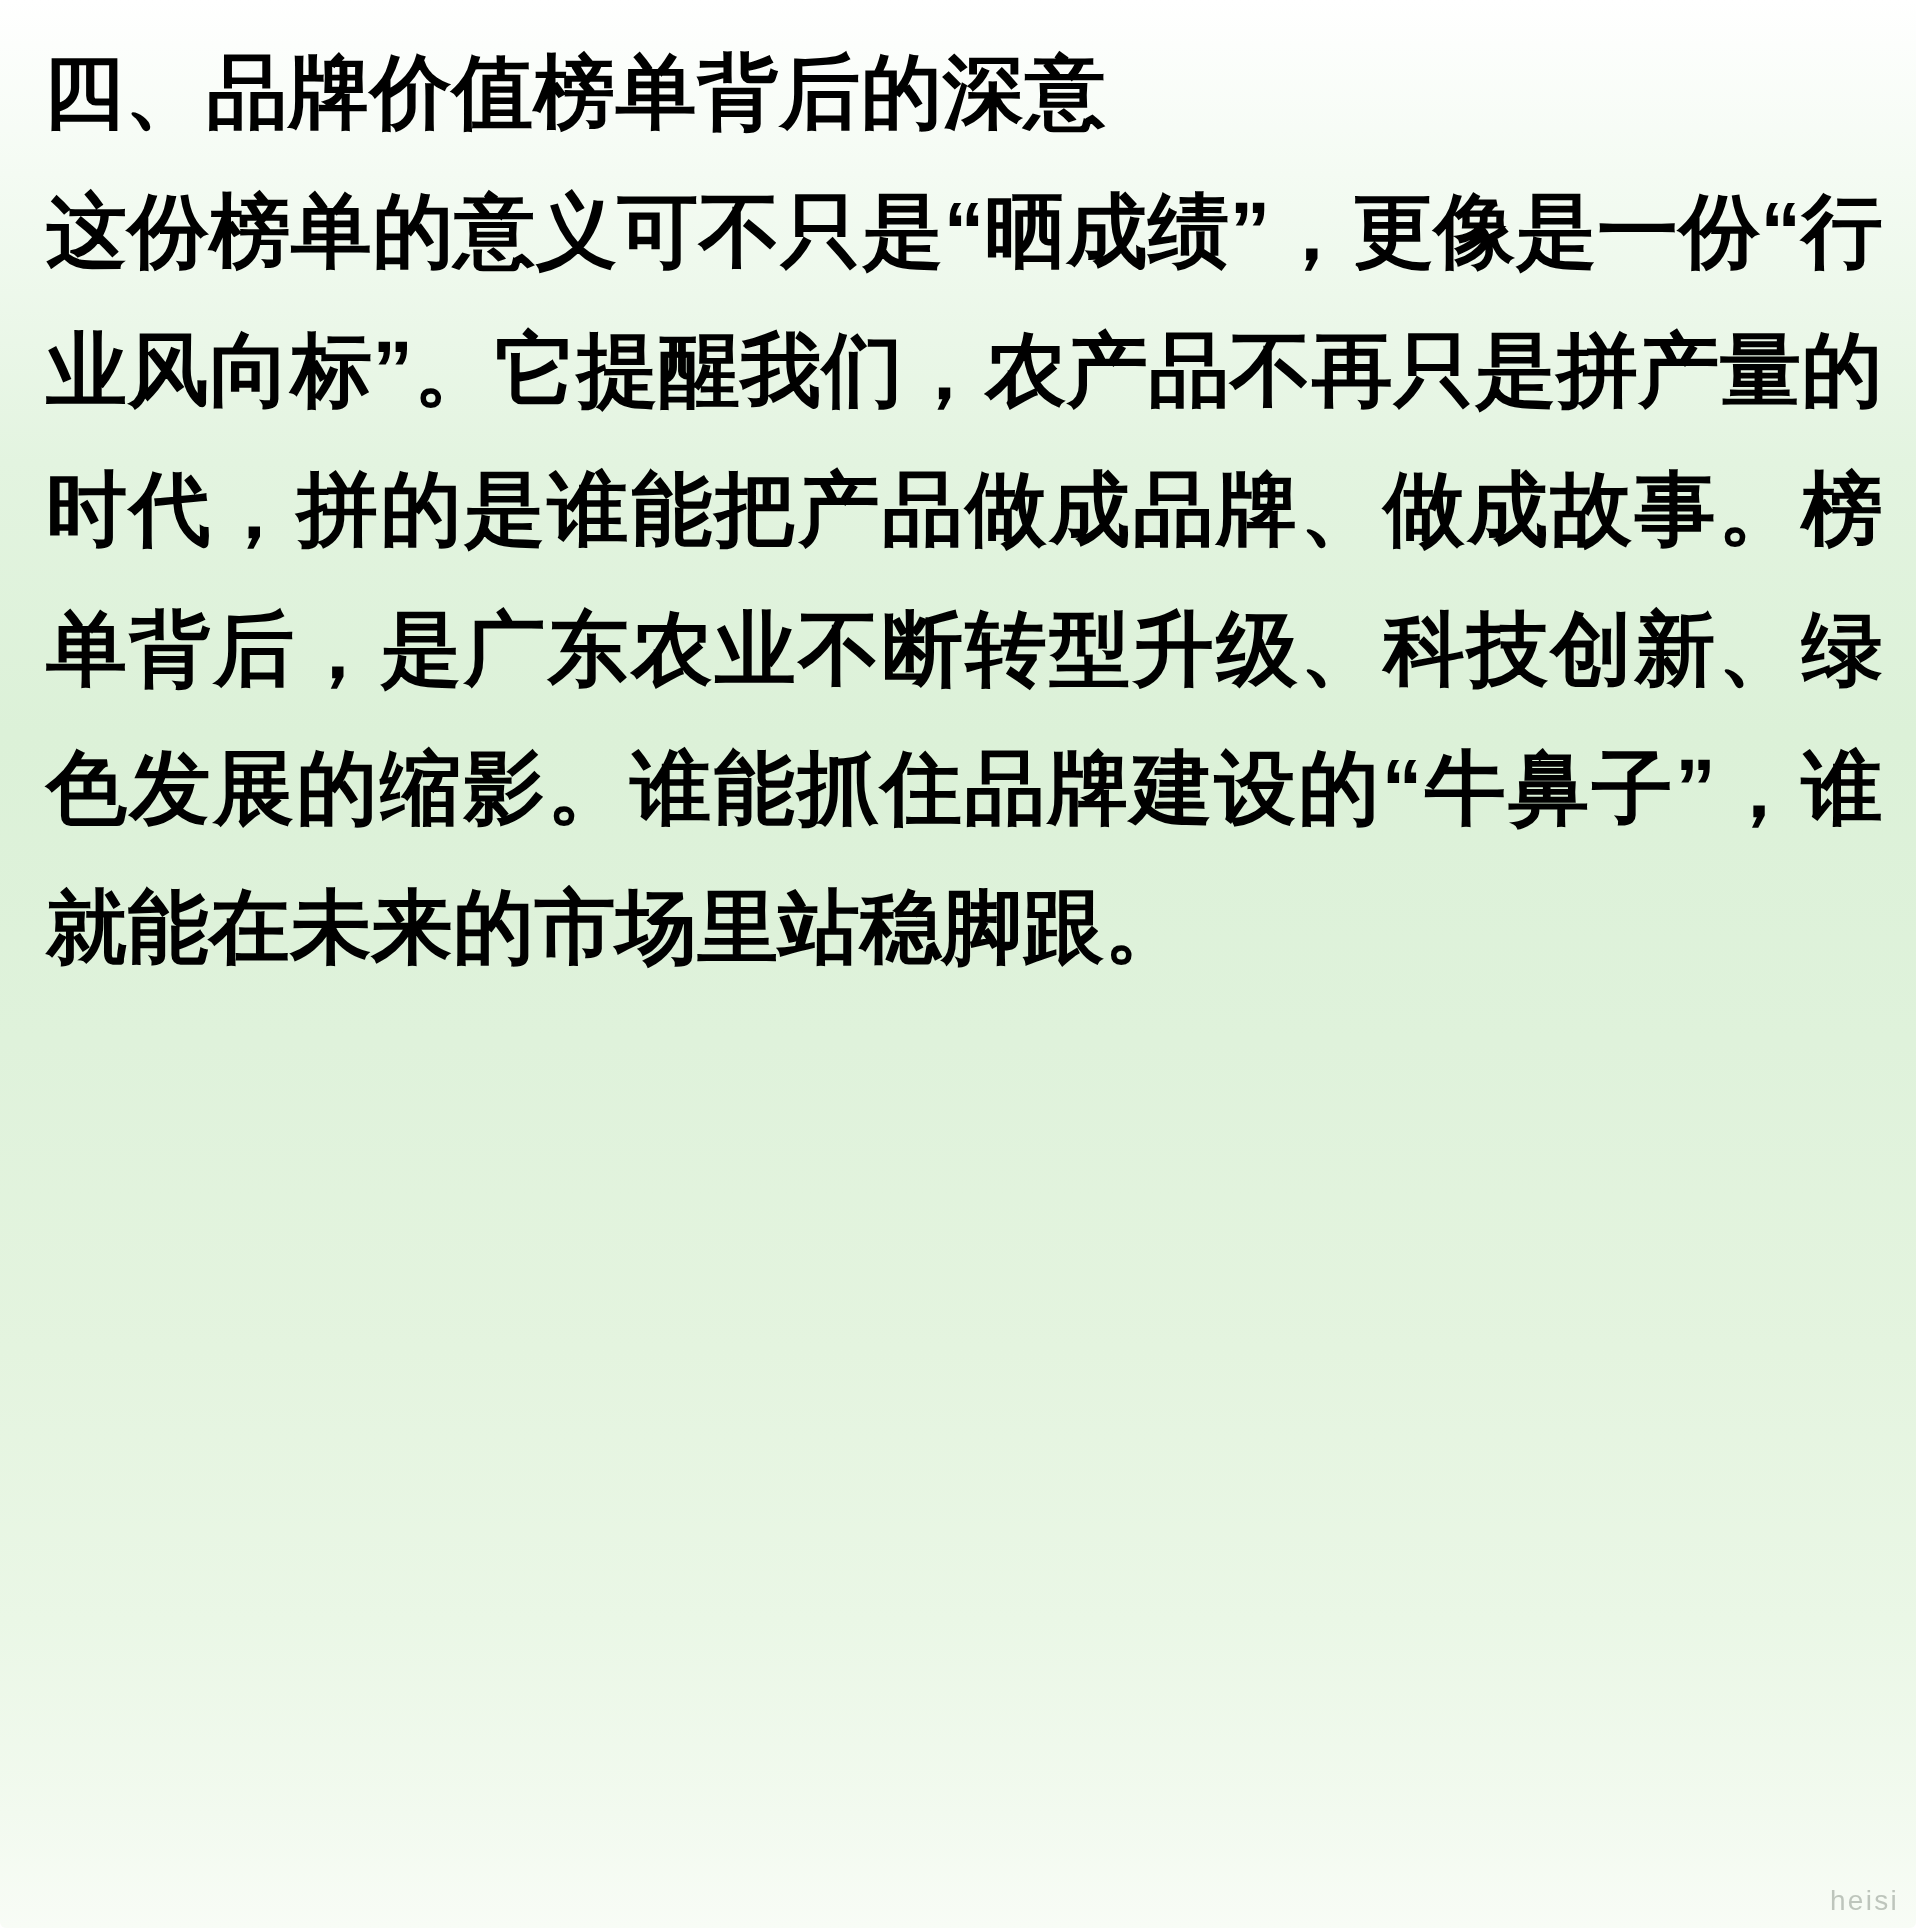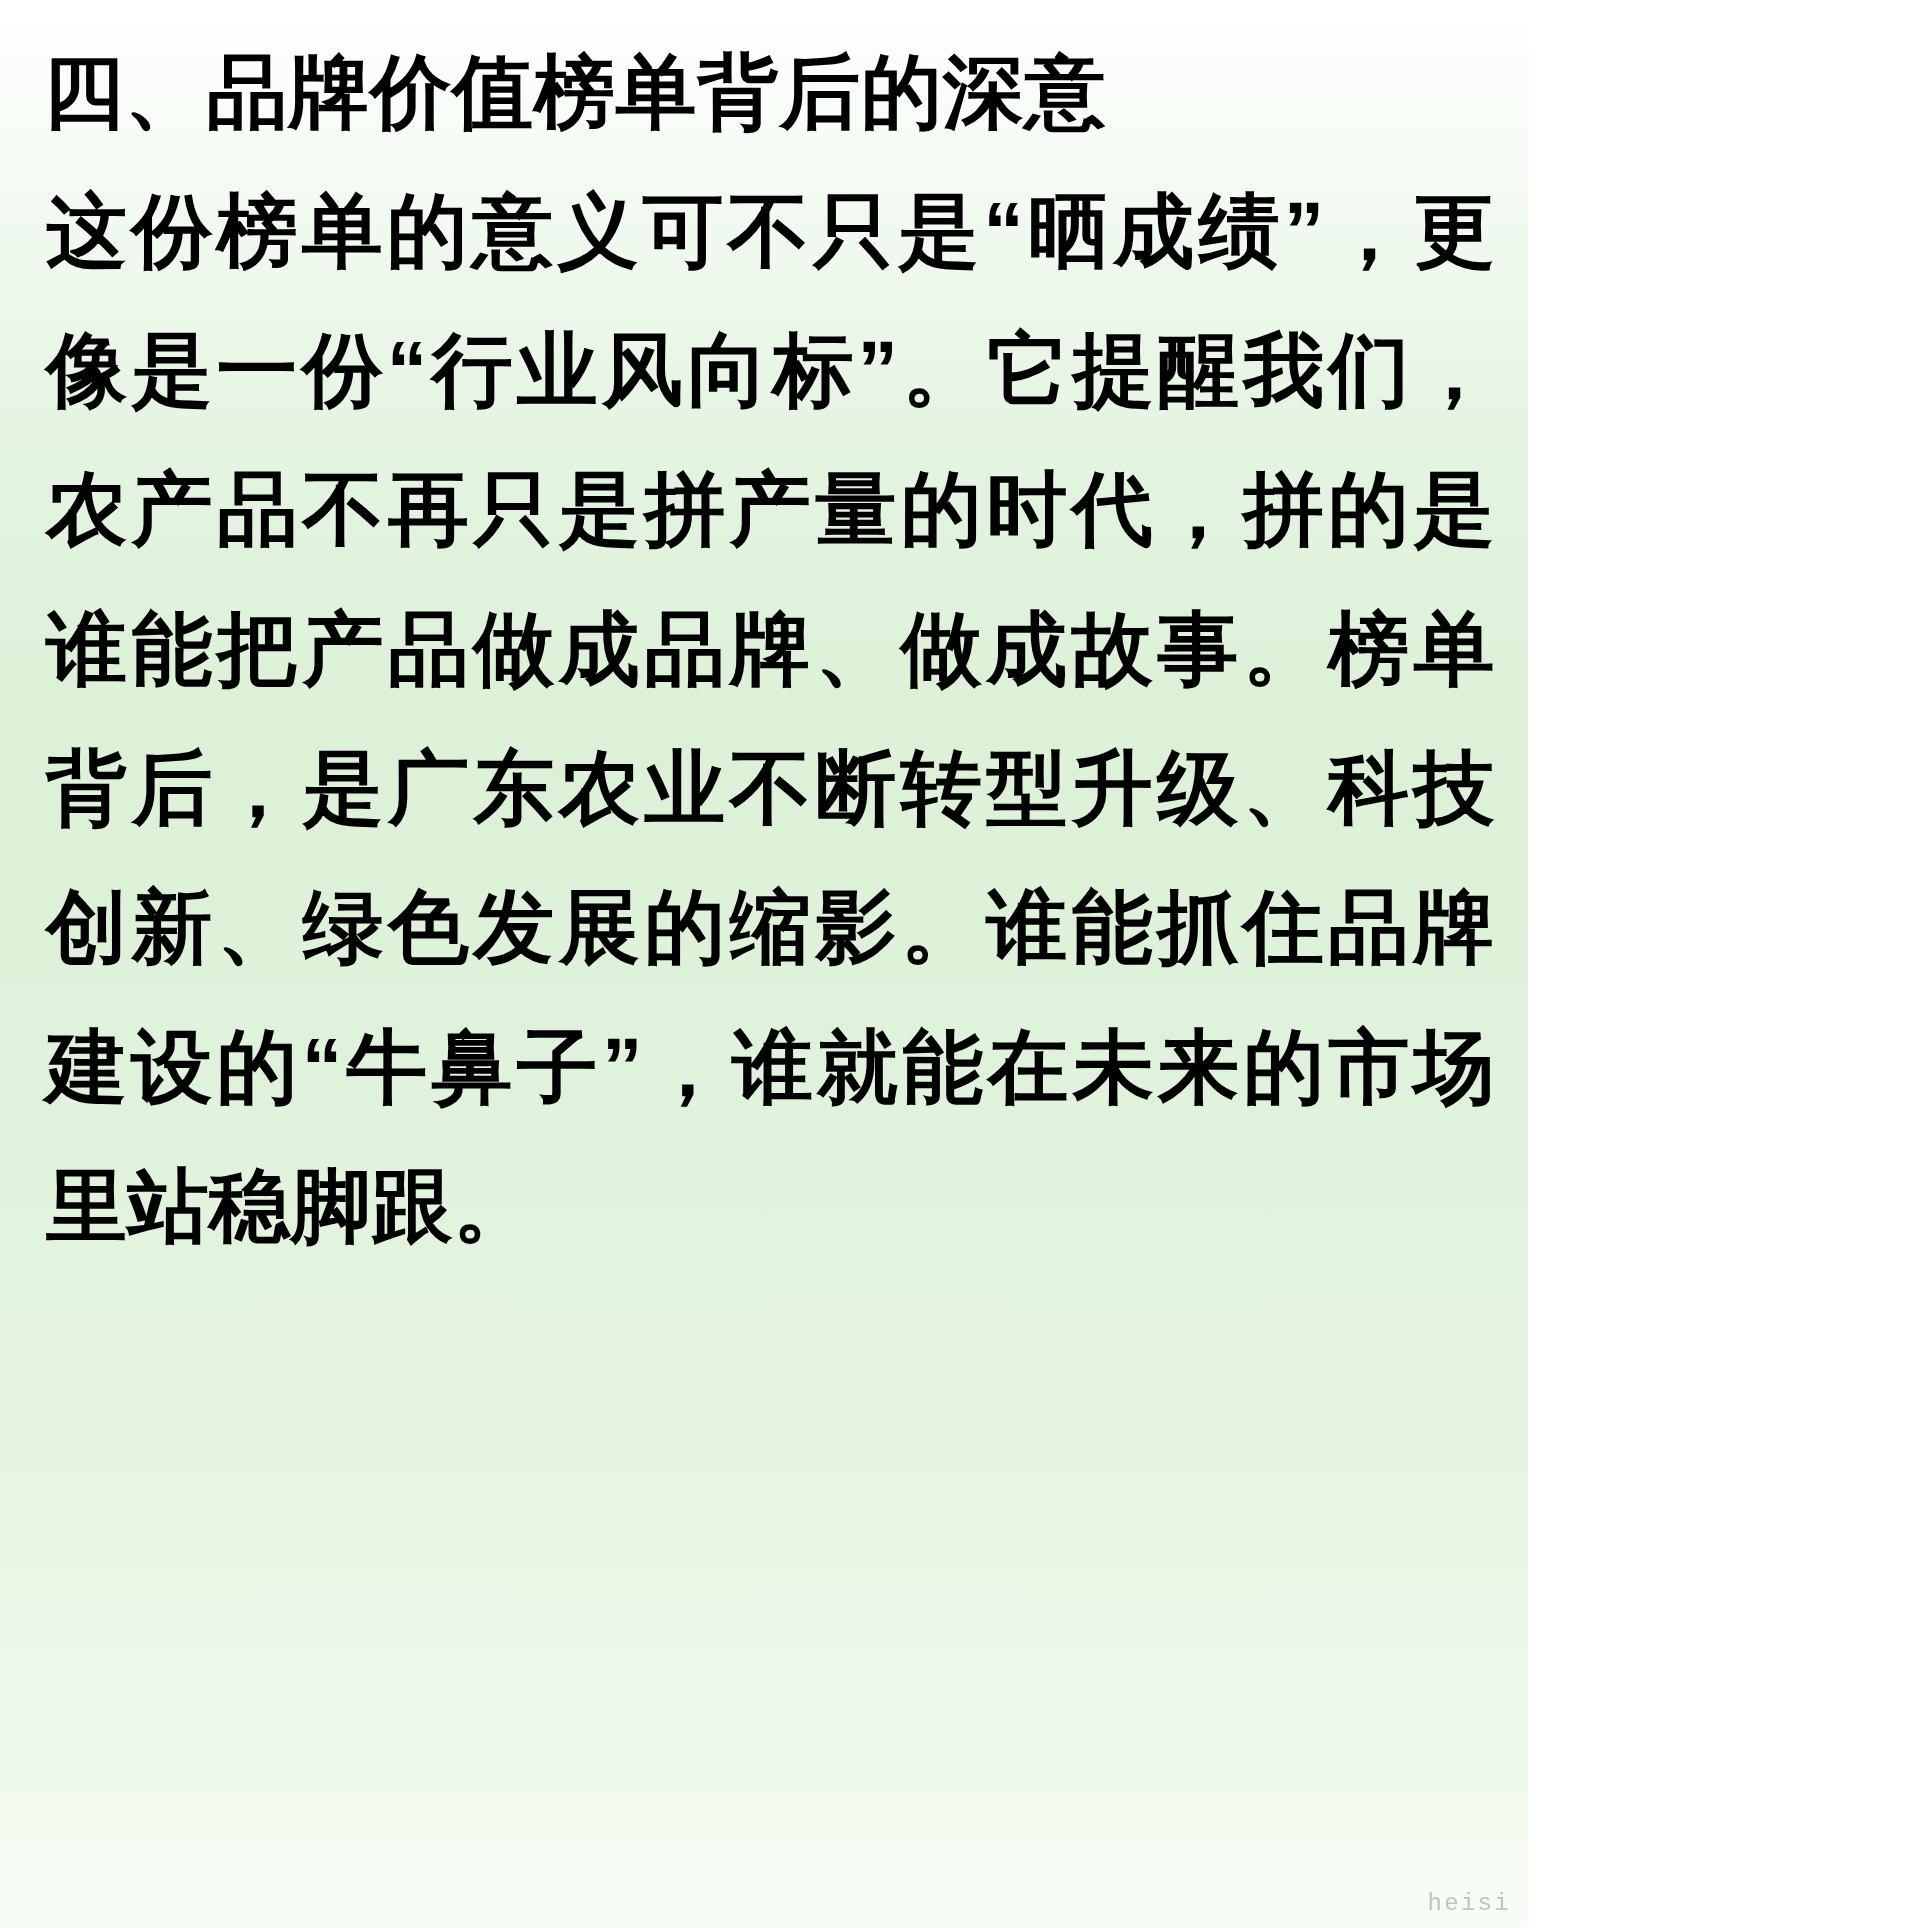--- a/index.html
+++ b/index.html
@@ -8,21 +8,21 @@
   }
   body {
     width: 1928px;
     height: 1928px;
     overflow: hidden;
     font-family: "Liberation Sans", "DejaVu Sans", sans-serif;
     background: #ffffff;
   }
   .page {
     position: relative;
-    width: 1528px;
+    width: 1916px;
     height: 1928px;
     box-sizing: border-box;
     background: linear-gradient(180deg,
         #ffffff 0%,
         #f4fbf3 9%,
         #e3f4e0 24%,
         #dcf1d8 38%,
         #dff2db 54%,
         #e4f4df 70%,
         #eaf7e6 84%,
@@ -52,22 +52,22 @@
     margin: 3px;
     text-align: justify;
     text-align-last: left;
     text-justify: inter-ideograph;
     word-break: break-all;
   }
   .watermark {
     position: absolute;
     right: 17px;
     bottom: 11px;
-    font-family: Liberation Mono, monospace;
-    font-size: 24px;
+    font-family: Liberation Sans, sans-serif;
+    font-size: 28px;
     letter-spacing: 2.3px;
     color: rgba(120, 130, 120, 0.45);
     user-select: none;
     text-align: right;
   }
 </style>
 </head>
 <body>
 
 <div class="page">

